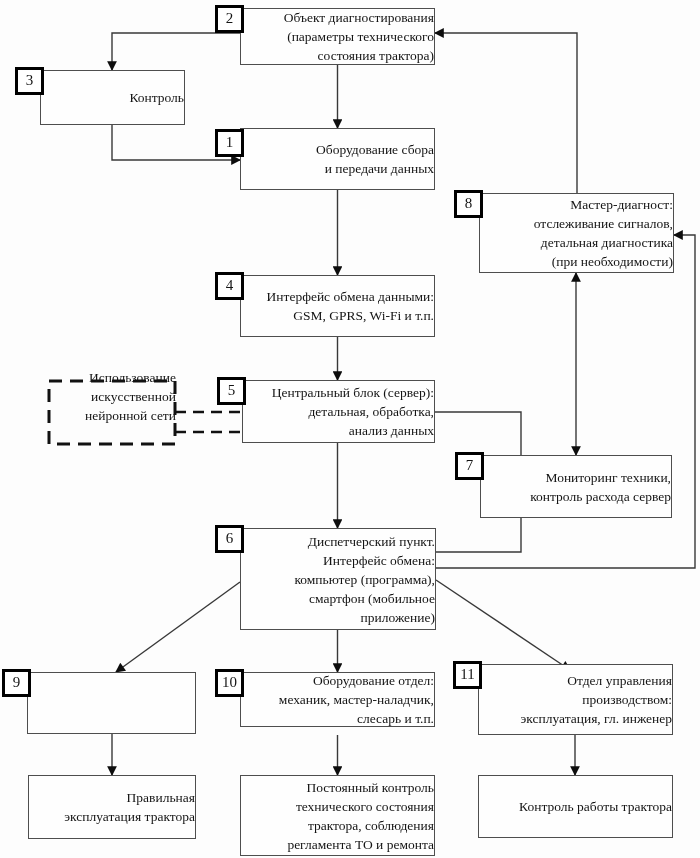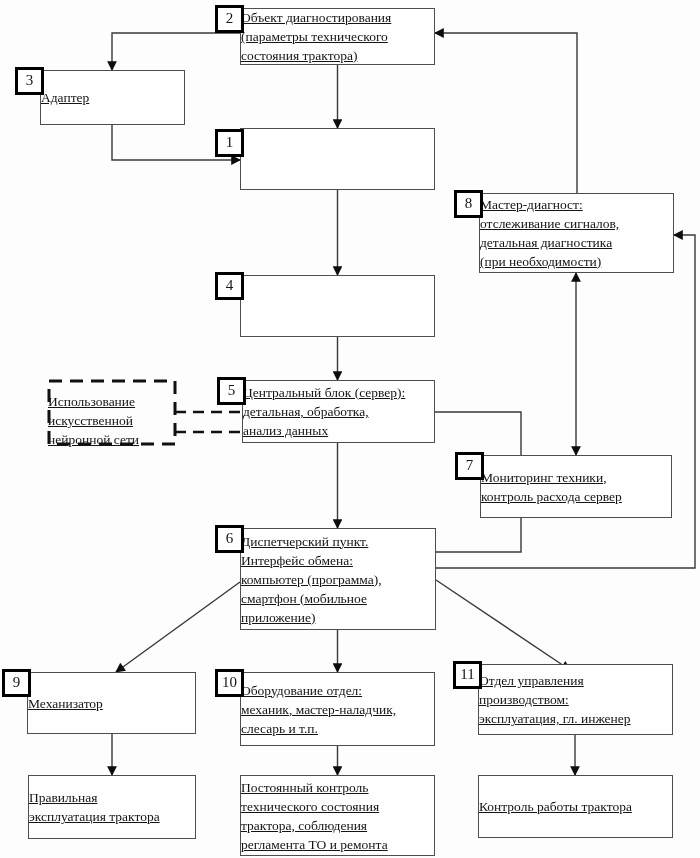--- a/index.html
+++ b/index.html
@@ -8,22 +8,22 @@
     font-family:"Liberation Serif","DejaVu Serif",serif;color:#141414;
   }
   #wires{position:absolute;left:0;top:0;z-index:1;}
   .node{
     position:absolute;z-index:2;box-sizing:border-box;
     background:#fefefe;border:1.5px solid #4e4e4e;
     display:flex;align-items:center;justify-content:center;
   }
   .node.dashed{background:transparent;border:none;}
   .label{
-    display:block;width:100%;text-align:left;
-    font-size:13.5px;line-height:19px;white-space:pre-line;text-decoration:underline;
+    display:block;width:100%;text-align:right;
+    font-size:13.5px;line-height:19px;white-space:pre-line;
   }
   .badge{
     position:absolute;left:-26px;top:-4px;z-index:3;
     min-width:17px;height:19px;padding:1px 3px 2px;
     background:#fff;border:3.5px solid #000;
     display:flex;align-items:center;justify-content:center;
     font-size:15px;line-height:1;
   }
 </style>
 </head>
@@ -63,40 +63,44 @@
 
   <div class="node" style="left:240px;top:8px;width:195px;height:57px;">
     <span class="badge">2</span>
     <span class="label">Объект диагностирования
 (параметры технического
 состояния трактора)</span>
   </div>
 
   <div class="node" style="left:40px;top:70px;width:145px;height:55px;">
     <span class="badge">3</span>
-    <span class="label">Адаптер</span>
+    <span class="label">Контроль</span>
   </div>
 
   <div class="node" style="left:240px;top:128px;width:195px;height:62px;">
     <span class="badge" style="top:0;">1</span>
+    <span class="label">Оборудование сбора
+и передачи данных</span>
   </div>
 
   <div class="node" style="left:479px;top:193px;width:195px;height:80px;">
     <span class="badge">8</span>
     <span class="label">Мастер-диагност:
 отслеживание сигналов,
 детальная диагностика
 (при необходимости)</span>
   </div>
 
   <div class="node" style="left:240px;top:275px;width:195px;height:62px;">
     <span class="badge">4</span>
+    <span class="label">Интерфейс обмена данными:
+GSM, GPRS, Wi-Fi и т.п.</span>
   </div>
 
-  <div class="node dashed" style="left:48px;top:388px;width:128px;height:65px;">
+  <div class="node dashed" style="left:48px;top:364px;width:128px;height:65px;">
     <span class="label">Использование
 искусственной
 нейронной сети</span>
   </div>
 
   <div class="node" style="left:242px;top:380px;width:193px;height:63px;">
     <span class="badge">5</span>
     <span class="label">Центральный блок (сервер):
 детальная, обработка,
 анализ данных</span>
@@ -112,24 +116,23 @@
     <span class="badge">6</span>
     <span class="label">Диспетчерский пункт.
 Интерфейс обмена:
 компьютер (программа),
 смартфон (мобильное
 приложение)</span>
   </div>
 
   <div class="node" style="left:27px;top:672px;width:169px;height:62px;">
     <span class="badge">9</span>
-    <span class="label">Механизатор</span>
   </div>
 
-  <div class="node" style="left:240px;top:672px;width:195px;height:74px;">
+  <div class="node" style="left:240px;top:672px;width:195px;height:55px;">
     <span class="badge">10</span>
     <span class="label">Оборудование отдел:
 механик, мастер-наладчик,
 слесарь и т.п.</span>
   </div>
 
   <div class="node" style="left:478px;top:664px;width:195px;height:71px;">
     <span class="badge">11</span>
     <span class="label">Отдел управления
 производством:

